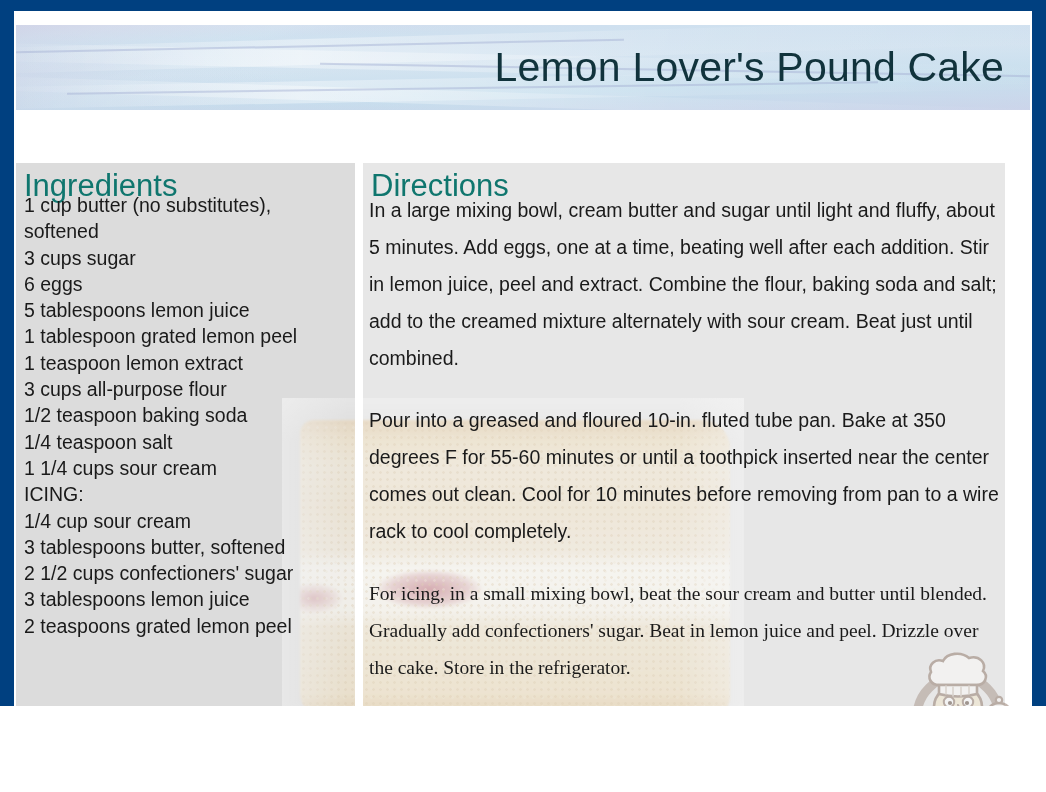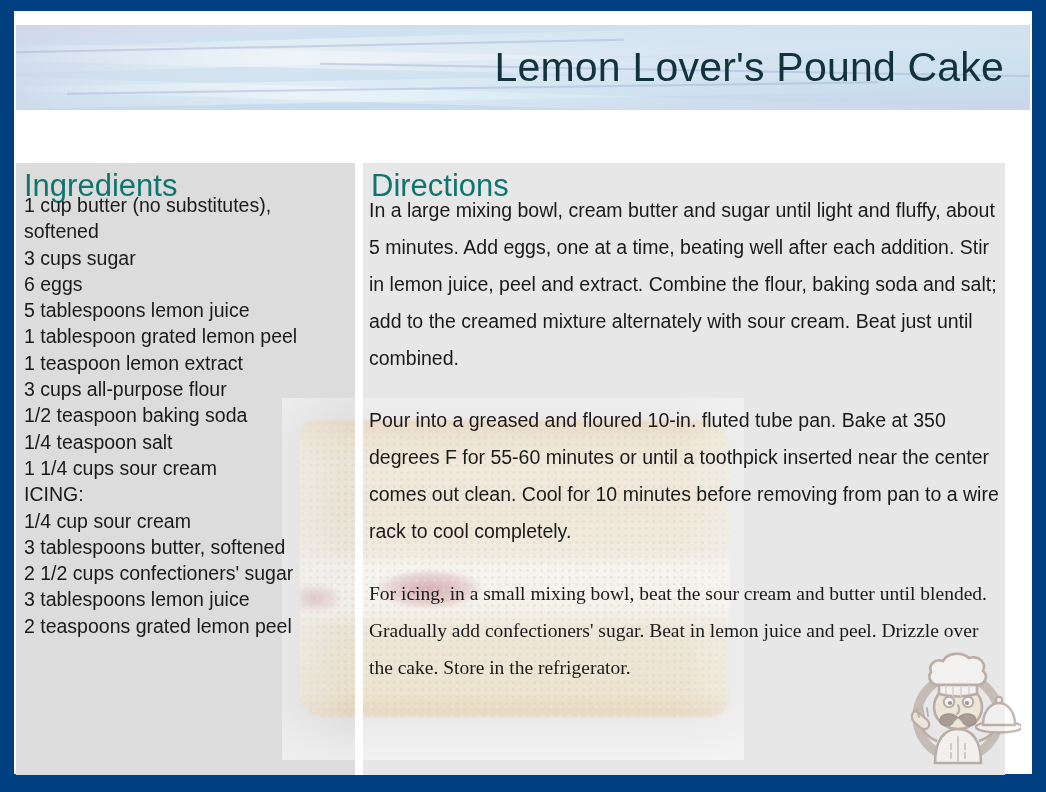--- a/index.html
+++ b/index.html
@@ -8,21 +8,21 @@
     padding: 0;
     background: #ffffff;
   }
   body {
     font-family: "Liberation Sans", sans-serif;
   }
 
   .card {
     position: relative;
     width: 1046px;
-    height: 792px;
+    height: 706px;
     box-sizing: border-box;
     background: #004080;
     overflow: hidden;
   }
 
   
   .matte {
     position: absolute;
     left: 14px;
     top: 11px;

